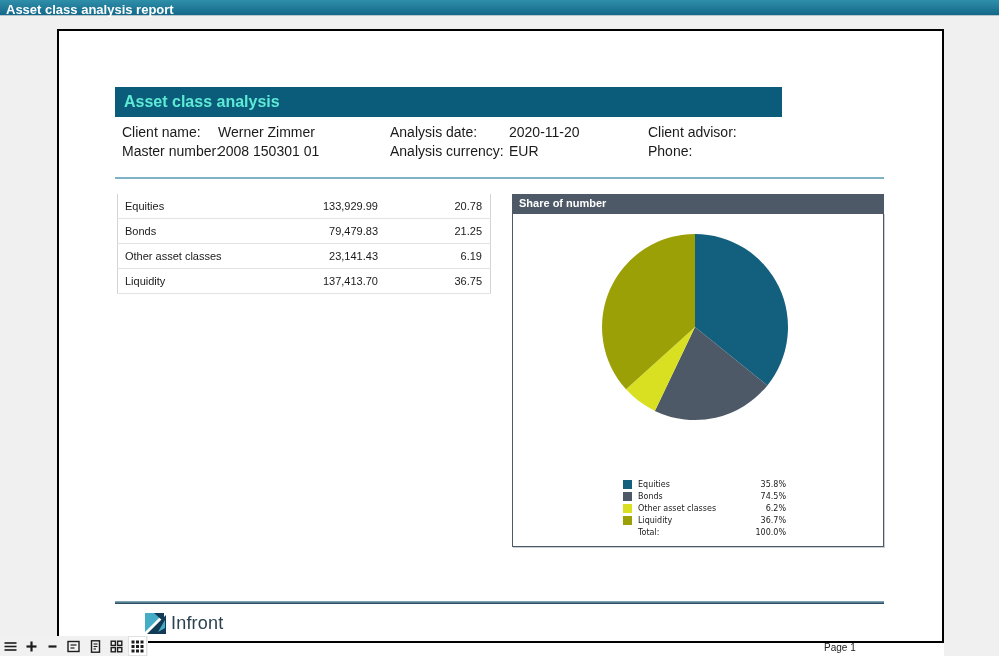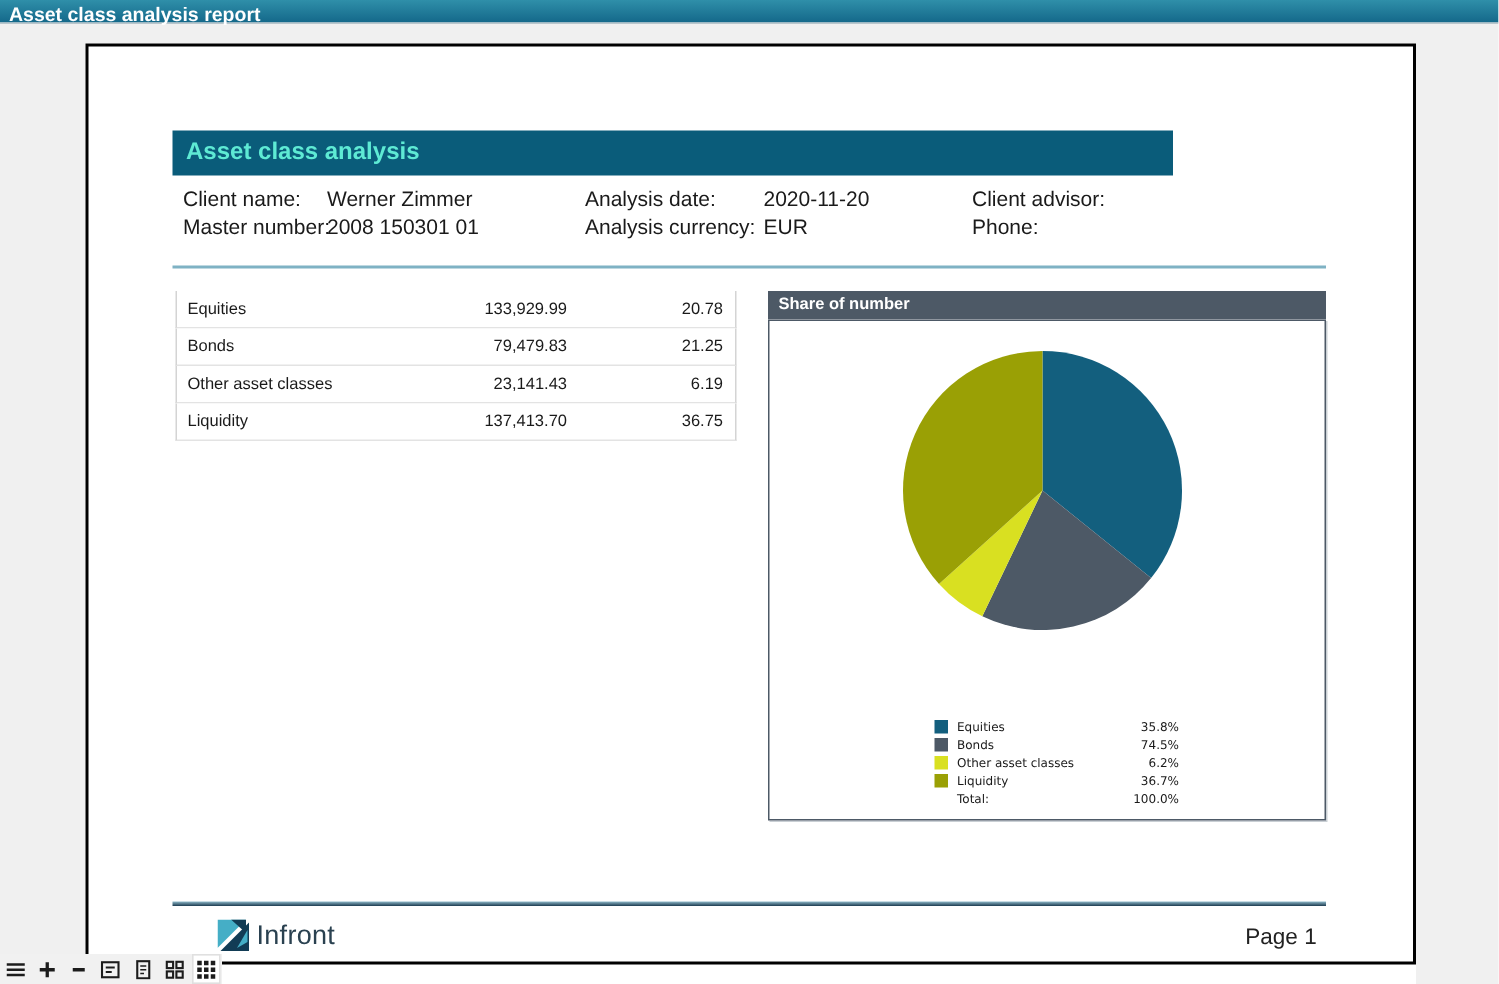--- a/index.html
+++ b/index.html
@@ -78,22 +78,22 @@
   
   .footer-line {
     position:absolute; left:56px; top:570px; width:769px; height:3px;
     background:linear-gradient(#8fb9c9, #1c3b50);
   }
   .brand { position:absolute; left:58px; top:581px; height:22px; display:flex; align-items:flex-end;margin-left:28px; }
   .brand-name {
     margin-left:5px; font-size:18px; color:#2a4150; letter-spacing:0.2px;
   }
   .page-num {
-    position:absolute; top:585px; left:765px; width:60px; text-align:center;
-    font-size:15px; color:#222;
+    position:absolute; top:611px; left:765px; width:60px; text-align:left;
+    font-size:10px; color:#222;
   }
   
   .toolbar {
     position:absolute; left:0; top:636px; width:148px; height:20px;
     background:#f1f1f1; display:flex; align-items:center; gap:4px; padding:0 2px;
   }
   .tb-btn {
     width:19px; height:18px; display:flex; align-items:center; justify-content:center;
     cursor:pointer;
   }

